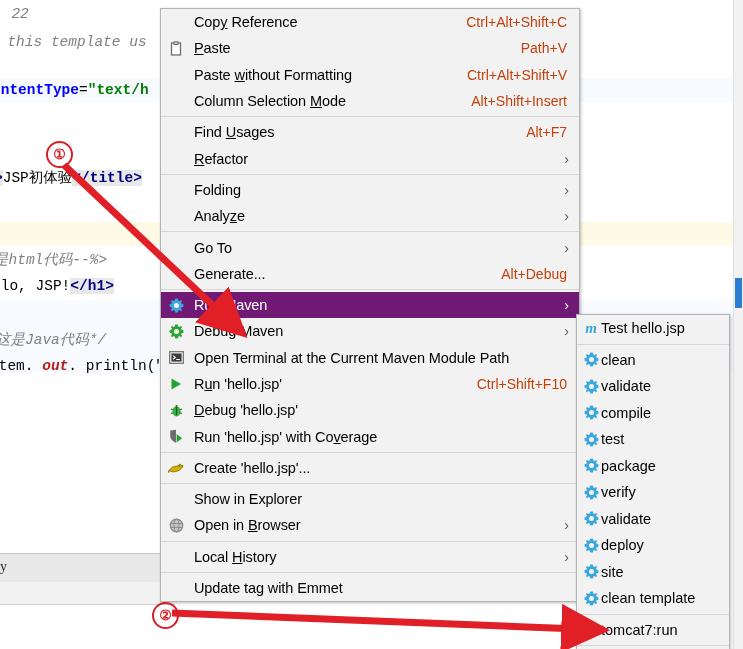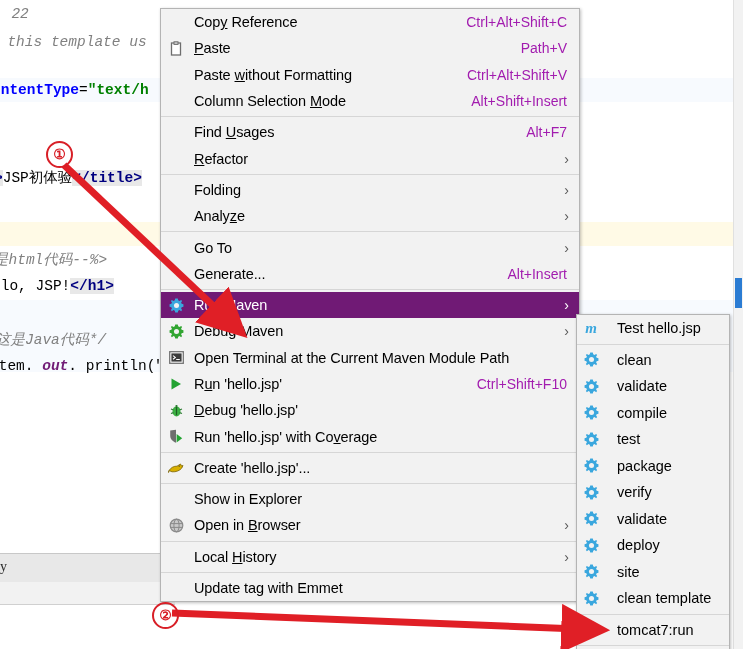--- a/index.html
+++ b/index.html
@@ -11,21 +11,21 @@
   }
 
   
   #editor{position:absolute;left:0;top:0;width:743px;height:649px;background:#ffffff;}
   .code-line{position:absolute;white-space:pre;font-family:"Liberation Mono","DejaVu Sans Mono",monospace;font-size:14.5px;}
   .c-comment{color:#808080;font-style:italic;}
   .c-attr{color:#0000ff;font-weight:bold;}
   .c-str{color:#008000;font-weight:bold;}
   .c-tag{color:#000080;font-weight:bold;}
   .c-plain{color:#000000;}
-  .c-field{color:#701a75;font-weight:bold;font-style:italic;}
+  .c-field{color:#b91c1c;font-weight:bold;font-style:italic;}
   .hl-soft{background:#e8e8e8;}
   .band-blue{position:absolute;background:#f7fafe;}
   .band-cream{position:absolute;background:#fffae6;}
 
   
   #right-gutter{position:absolute;right:0;top:0;width:9px;height:649px;background:#f2f2f2;border-left:1px solid #e0e0e0;}
   #scroll-thumb{position:absolute;right:1px;top:278px;width:7px;height:30px;background:#2b7cd3;}
 
   
   #panel-left{position:absolute;left:0;top:553px;width:175px;height:28px;background:#e8e8e8;border-top:1px solid #c8c8c8;border-bottom:1px solid #c8c8c8;}
@@ -39,37 +39,37 @@
     box-shadow:1px 1px 3px rgba(0,0,0,.25);
     z-index:20;
   }
   .mi{
     position:relative;height:26.3px;display:flex;align-items:center;
     font-size:14.5px;color:#000000;cursor:default;
     font-family:"Liberation Sans","DejaVu Sans",sans-serif;
   }
   .mi .ic{position:absolute;left:6px;top:50%;transform:translateY(-50%);width:18px;height:16px;display:flex;align-items:center;justify-content:center;}
   .mi .lb{margin-left:33px;letter-spacing:-0.1px;}
-  .mi .sc{position:absolute;right:12px;color:#a21caf;font-size:14px;}
+  .mi .sc{position:absolute;right:12px;color:#c2410c;font-size:14px;}
   .mi .ar{position:absolute;right:10px;color:#5a5a5a;font-size:14px;line-height:1;}
   .mi.sel{background:#701a75;color:#ffffff;}
   .mi.sel .ar{color:#ffffff;}
   .sep{height:1px;background:#d6d6d6;margin:2px 0;}
   .ul{text-decoration:underline;}
 
   
   #sub-menu{
     position:absolute;left:576px;top:314px;width:152px;
     background:#f2f2f2;border:1px solid #b4b4b4;
     box-shadow:1px 1px 3px rgba(0,0,0,.25);
     z-index:30;overflow:hidden;height:335px;
   }
   .si{position:relative;height:26.5px;display:flex;align-items:center;font-size:14.5px;color:#000;}
   .si .sic{position:absolute;left:6px;top:50%;transform:translateY(-50%);width:16px;height:16px;display:flex;align-items:center;justify-content:center;}
-  .si .slb{margin-left:40px;}
+  .si .slb{margin-left:24px;}
   .si.first{background:#f2f2f2;}
 
   
   .circ-num{
     position:absolute;width:23px;height:23px;border:2px solid #d81f27;border-radius:50%;
     color:#d81f27;font-size:14px;font-weight:bold;display:flex;align-items:center;justify-content:center;
     font-family:"Liberation Serif","DejaVu Serif",serif;z-index:60;background:transparent;
   }
   #arrows{position:absolute;left:0;top:0;width:743px;height:649px;z-index:55;pointer-events:none;}
 </style>
@@ -148,21 +148,21 @@
       <span class="lb">Analy<span class="ul">z</span>e</span>
       <span class="ar">›</span>
     </div>
     <div class="sep"></div>
     <div class="mi">
       <span class="lb">Go To</span>
       <span class="ar">›</span>
     </div>
     <div class="mi">
       <span class="lb">Generate...</span>
-      <span class="sc">Alt+Insert</span>
+      <span class="sc">Alt+Debug</span>
     </div>
     <div class="sep"></div>
     <div class="mi sel">
       <span class="ic">
         <svg width="15" height="15" viewBox="0 0 16 16">
           <path fill="#3aa7de" d="M8 0.6 L9.4 0.6 L9.8 2.5 L11.3 3.1 L12.9 2 L14 3.1 L12.9 4.7 L13.5 6.2 L15.4 6.6 L15.4 8 L15.4 9.4 L13.5 9.8 L12.9 11.3 L14 12.9 L12.9 14 L11.3 12.9 L9.8 13.5 L9.4 15.4 L8 15.4 L6.6 15.4 L6.2 13.5 L4.7 12.9 L3.1 14 L2 12.9 L3.1 11.3 L2.5 9.8 L0.6 9.4 L0.6 8 L0.6 6.6 L2.5 6.2 L3.1 4.7 L2 3.1 L3.1 2 L4.7 3.1 L6.2 2.5 L6.6 0.6 Z"></path>
           <circle cx="8" cy="8" r="2.7" fill="#f2f2f2"></circle>
         </svg>
       </span>
       <span class="lb">Run Maven</span>

